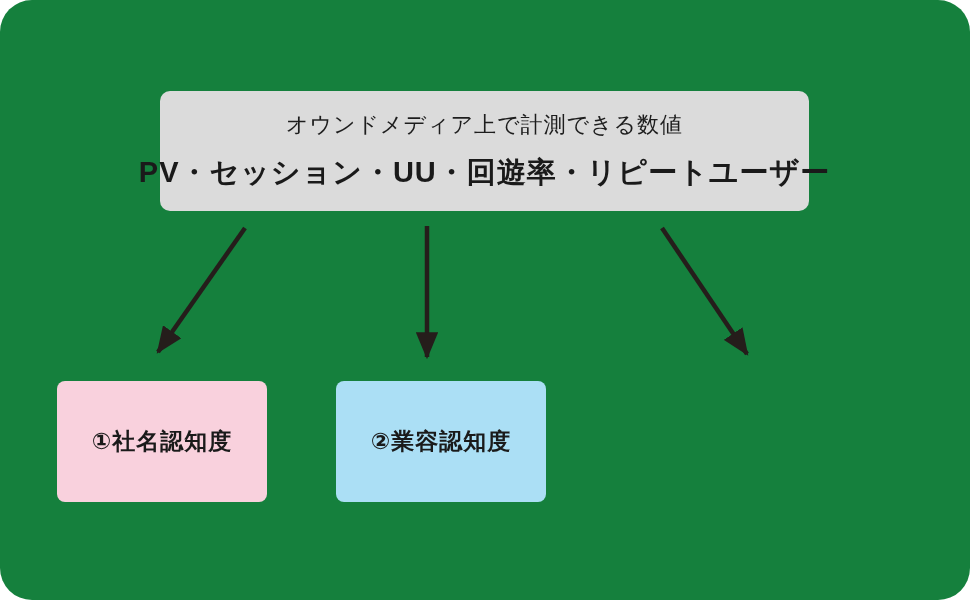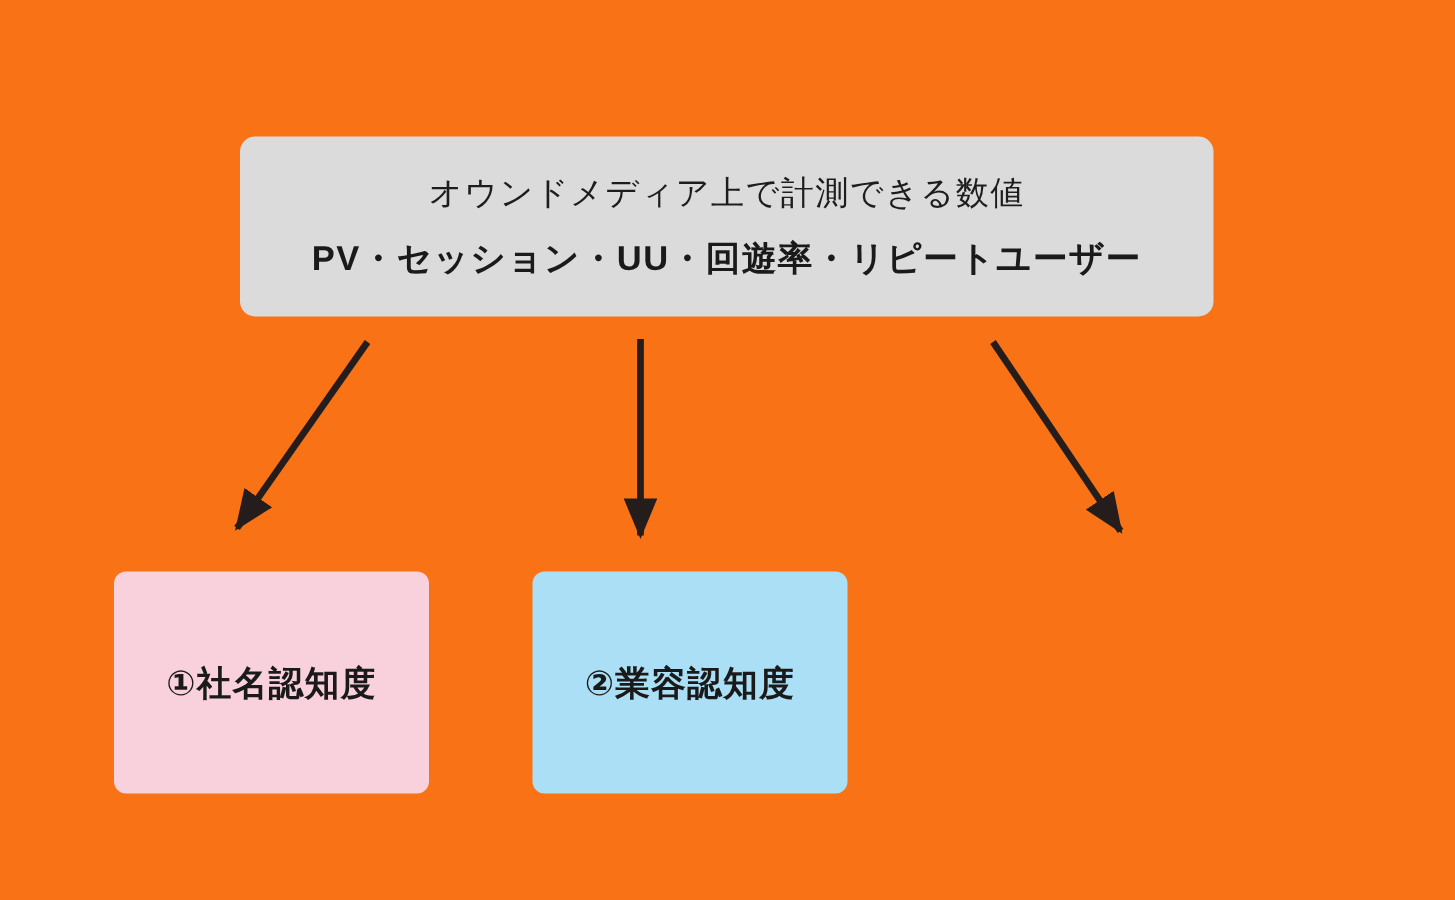--- a/index.html
+++ b/index.html
@@ -5,22 +5,23 @@
   html, body {
     margin: 0;
     padding: 0;
     background: #ffffff;
     font-family: "Liberation Sans", "DejaVu Sans", sans-serif;
   }
   .canvas {
     position: relative;
     width: 970px;
     height: 600px;
-    background: #f97316;
+    background: #15803d;
     overflow: hidden;
+    border-radius: 32px;
   }
   .source-box {
     position: absolute;
     left: 160px;
     top: 91px;
     width: 649px;
     height: 120px;
     background: #dbdbdb;
     border-radius: 10px;
     display: flex;
@@ -31,44 +32,43 @@
     box-sizing: border-box;
   }
   .source-line1 {
     font-size: 22px;
     font-weight: 400;
     color: #1d1d1d;
     letter-spacing: 1px;
     white-space: nowrap;
   }
   .source-line2 {
-    font-size: 23px;
+    font-size: 29px;
     font-weight: 700;
     color: #1a1a1a;
     letter-spacing: 1px;
     white-space: nowrap;
   }
   .arrow-layer {
     position: absolute;
     left: 0;
     top: 0;
     width: 970px;
     height: 600px;
     pointer-events: none;
   }
   .target-box {
     position: absolute;
     top: 381px;
-    height: 148px;
+    height: 121px;
     border-radius: 8px;
     display: flex;
     align-items: center;
     justify-content: center;
     box-sizing: border-box;
-    margin-left: 19px;
   }
   .target-box .label {
     font-size: 23px;
     font-weight: 700;
     color: #1a1a1a;
     letter-spacing: 1px;
     white-space: nowrap;
   }
   .target-1 { left: 57px;  width: 210px; background: #f9d1dd; }
   .target-2 { left: 336px; width: 210px; background: #abdff5; }

